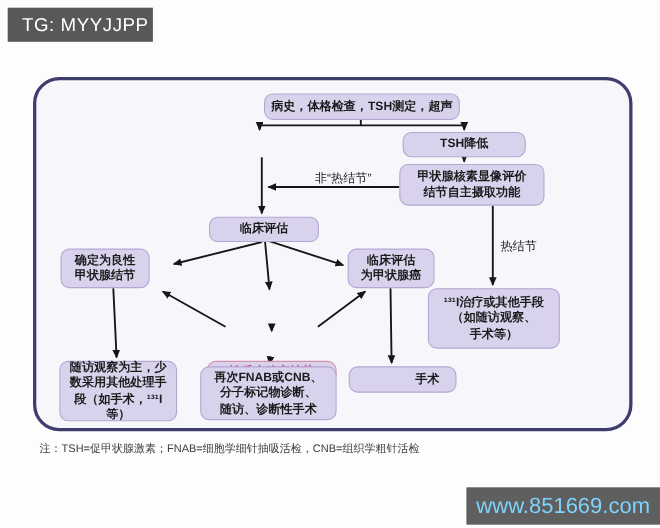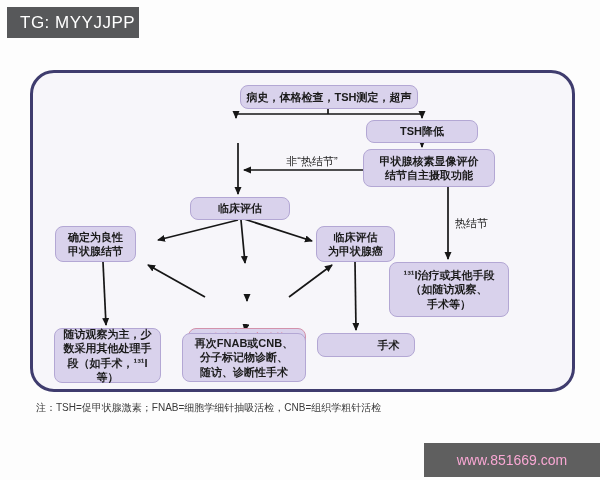--- a/index.html
+++ b/index.html
@@ -13,21 +13,21 @@
   .flow-svg{position:absolute;left:0;top:0;width:600px;height:480px;z-index:2;pointer-events:none;}
   .node{position:absolute;z-index:3;background:#d9d2ec;border:1px solid #b3a7d4;border-radius:8px;
         display:flex;align-items:center;justify-content:center;text-align:center;
         white-space:pre-line;font-size:11px;font-weight:600;color:#1b1b1b;line-height:1.3;
         padding:2px 3px;box-sizing:border-box;}
   .node.alert{color:#e23a52;border-color:#d392ab;margin-top:25px;}
   .edge-label{position:absolute;z-index:3;font-size:11px;font-weight:400;color:#1b1b1b;
               text-align:center;}
   .footnote{position:absolute;left:36px;top:401px;z-index:3;font-size:10px;color:#3a3a3a;}
   .watermark{position:absolute;left:424px;top:443px;width:176px;height:34px;background:#5f5f5f;
-             color:#f9a8d4;font-size:14px;display:flex;align-items:center;justify-content:center;
+             color:#7dd3fc;font-size:20px;display:flex;align-items:center;justify-content:center;
              z-index:4;}
 </style>
 </head>
 <body>
 
 <div class="stage">
 
   <div class="badge">TG: MYYJJPP</div>
 
   <div class="panel"></div>

